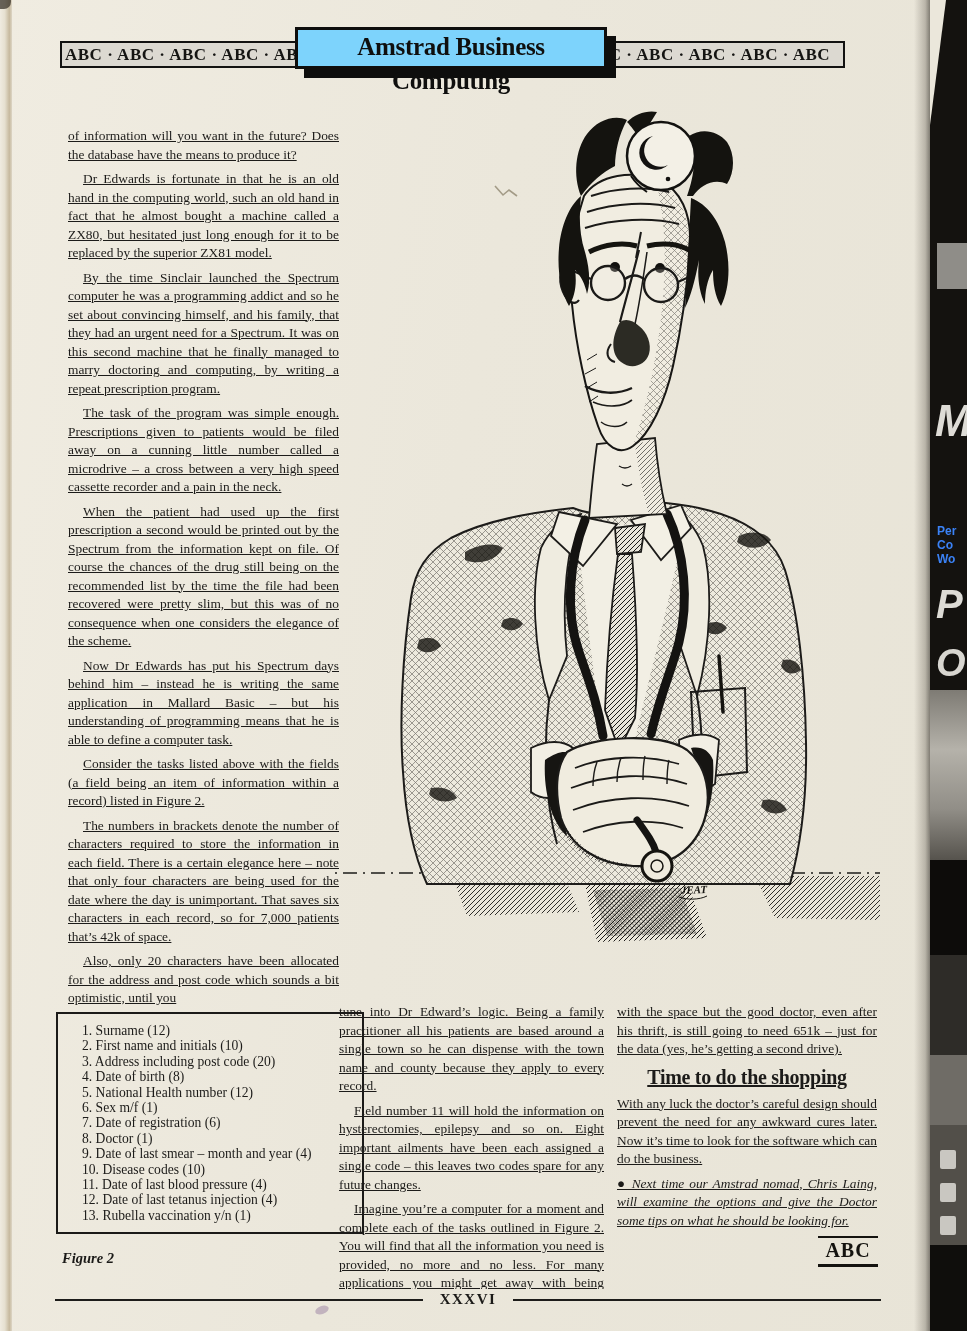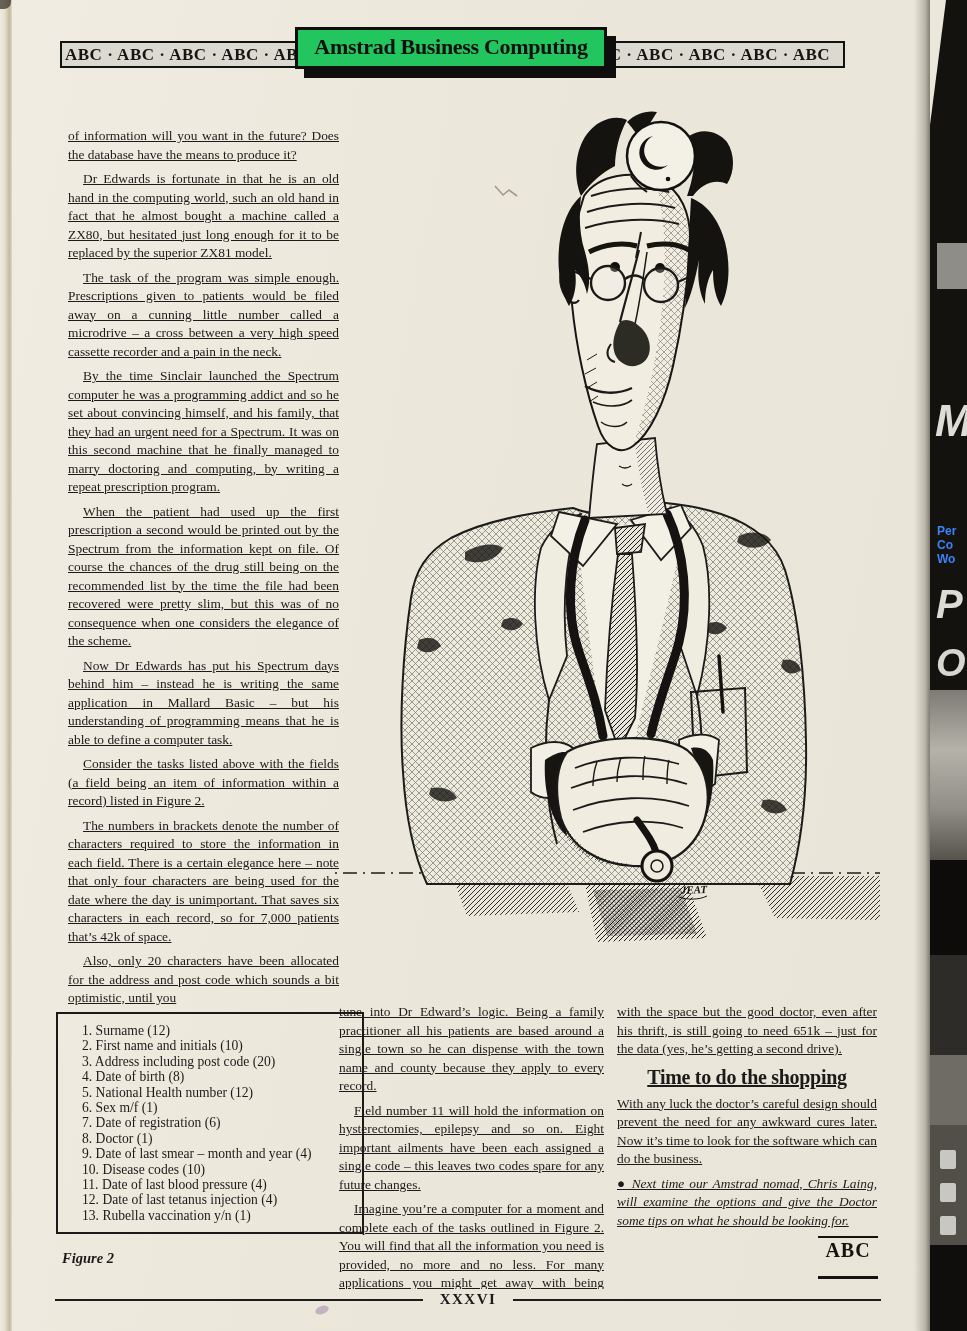--- a/index.html
+++ b/index.html
@@ -30,23 +30,23 @@
   .ps-keys{position:absolute;top:1125px;left:0;right:0;height:120px;background:#524f49;}
   .ps-key{position:absolute;left:10px;width:16px;height:19px;background:#c9c7c1;border-radius:2px;}
   .ps-dark3{position:absolute;top:1245px;left:0;right:0;bottom:0;background:#0f0e0c;}
 
   
   .abc-strip{position:absolute;top:41px;height:23px;background:#dcd9d1;border:2px solid #121211;
     overflow:hidden;white-space:nowrap;font-weight:bold;font-size:17px;line-height:23px;
     letter-spacing:.5px;color:#151513;padding:0 3px;}
   #strip-left{left:60px;width:228px;}
   #strip-right{left:592px;width:243px;}
-  .masthead{position:absolute;left:295px;top:27px;width:306px;height:36px;background:#22c55e;
+  .masthead{position:absolute;left:295px;top:27px;width:306px;height:36px;background:#7dd3fc;
     border:3px solid #0e0e0d;box-shadow:9px 9px 0 0 #0e0e0d;z-index:6;text-align:center;
-    font-weight:bold;font-size:22px;line-height:34px;letter-spacing:-0.3px;color:#0f0f0e;}
+    font-weight:bold;font-size:25px;line-height:34px;letter-spacing:-0.3px;color:#0f0f0e;}
 
   
   .col{position:absolute;text-align:justify;font-size:13.4px;line-height:18.5px;color:#1c1b19;}
   .col p{margin:6px;text-indent:15px;text-decoration:underline;}
   .col p.noindent{text-indent:0;}
   #col-left{left:62px;top:121px;width:283px;height:886px;overflow:hidden;}
   #col-mid{left:333px;top:997px;width:277px;height:292px;overflow:hidden;}
   #col-right{left:611px;top:997px;width:272px;}
   .shop-head{font-weight:bold;font-size:20px;line-height:24px;margin:8px 0 5px;text-indent:0;
     letter-spacing:-0.3px;text-align:center;}
@@ -61,39 +61,39 @@
   
   .footer{position:absolute;left:55px;top:1291px;width:826px;display:flex;align-items:center;gap:17px;}
   .footer .rule{flex:1;height:2px;background:#1d1c1a;}
   .footer .pageno{font-weight:bold;font-size:15px;letter-spacing:1.5px;}
   .scan-mark{position:absolute;left:315px;top:1306px;width:14px;height:8px;border-radius:50%;
     background:rgba(118,82,138,.35);transform:rotate(-20deg);}
 
   
   .abc-logo{position:absolute;left:818px;top:1236px;width:60px;text-align:center;font-weight:bold;
     font-size:20px;letter-spacing:1px;border-top:2px solid #14130f;border-bottom:3px solid #14130f;
-    padding:1px 0 14px;color:#14130f;}
+    padding:1px 0 2px;color:#14130f;}
 
   .illo{position:absolute;left:335px;top:100px;width:545px;height:900px;}
 </style>
 </head>
 <body>
 
 <div class="page-edge"></div>
 <div class="corner-mark"></div>
 
 <div class="abc-strip" id="strip-left">ABC · ABC · ABC · ABC · AB</div>
 <div class="abc-strip" id="strip-right">BC · ABC · ABC · ABC · ABC</div>
 <div class="masthead">Amstrad Business Computing</div>
 
 <div class="col" id="col-left">
   <p class="noindent">of information will you want in the future? Does the database have the means to produce it?</p>
   <p>Dr Edwards is fortunate in that he is an old hand in the computing world, such an old hand in fact that he almost bought a machine called a ZX80, but hesitated just long enough for it to be replaced by the superior ZX81 model.</p>
+  <p>By the time Sinclair launched the Spectrum computer he was a programming addict and so he set about convincing himself, and his family, that they had an urgent need for a Spectrum. It was on this second machine that he finally managed to marry doctoring and computing, by writing a repeat prescription program.</p>
   <p>The task of the program was simple enough. Prescriptions given to patients would be filed away on a cunning little number called a microdrive – a cross between a very high speed cassette recorder and a pain in the neck.</p>
-  <p>By the time Sinclair launched the Spectrum computer he was a programming addict and so he set about convincing himself, and his family, that they had an urgent need for a Spectrum. It was on this second machine that he finally managed to marry doctoring and computing, by writing a repeat prescription program.</p>
   <p>When the patient had used up the first prescription a second would be printed out by the Spectrum from the information kept on file. Of course the chances of the drug still being on the recommended list by the time the file had been recovered were pretty slim, but this was of no consequence when one considers the elegance of the scheme.</p>
   <p>Now Dr Edwards has put his Spectrum days behind him – instead he is writing the same application in Mallard Basic – but his understanding of programming means that he is able to define a computer task.</p>
   <p>Consider the tasks listed above with the fields (a field being an item of information within a record) listed in Figure 2.</p>
   <p>The numbers in brackets denote the number of characters required to store the information in each field. There is a certain elegance here – note that only four characters are being used for the date where the day is unimportant. That saves six characters in each record, so for 7,000 patients that’s 42k of space.</p>
   <p>Also, only 20 characters have been allocated for the address and post code which sounds a bit optimistic, until you</p>
 </div>
 
 <div class="col" id="col-mid">
   <p class="noindent">tune into Dr Edward’s logic. Being a family practitioner all his patients are based around a single town so he can dispense with the town name and county because they apply to every record.</p>
   <p>Field number 11 will hold the information on hysterectomies, epilepsy and so on. Eight important ailments have been each assigned a single code – this leaves two codes spare for any future changes.</p>

